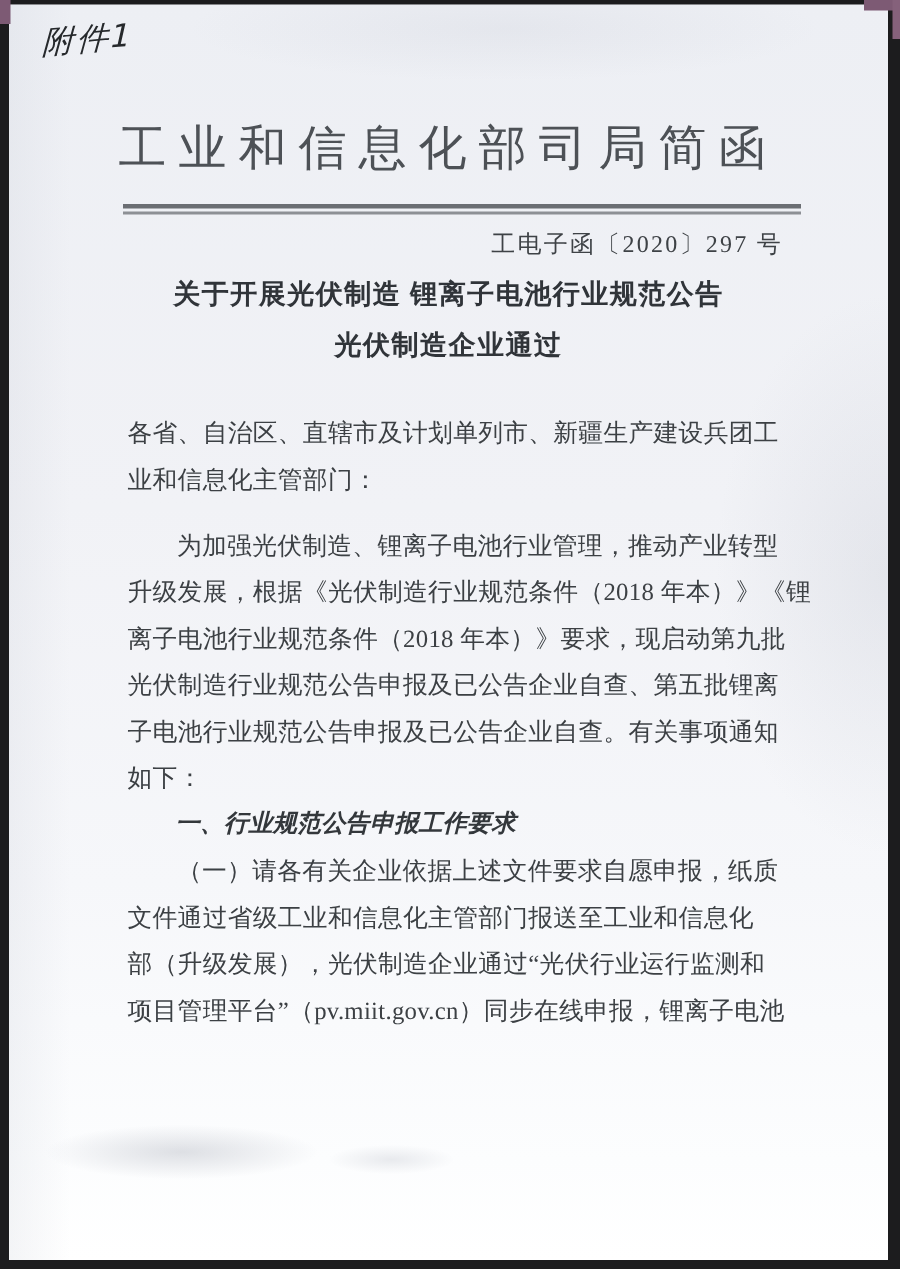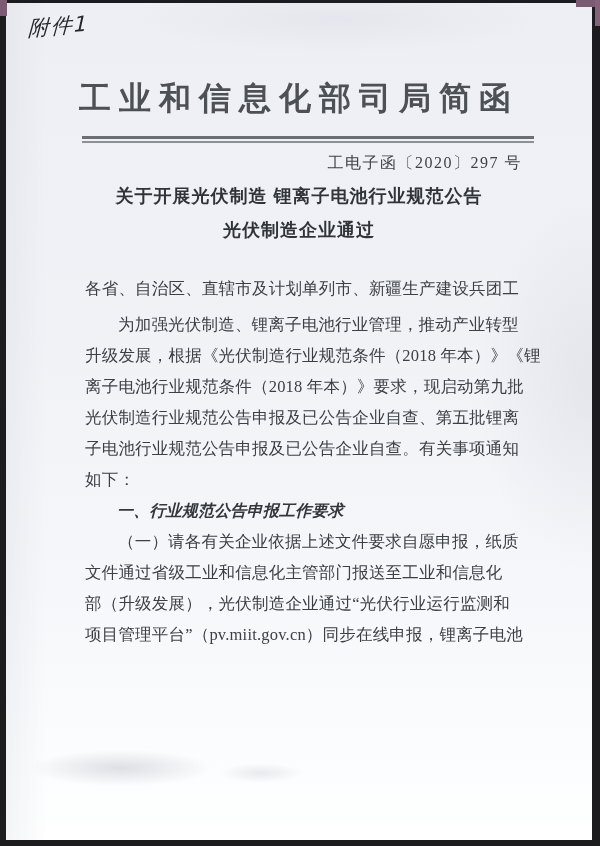--- a/index.html
+++ b/index.html
@@ -41,21 +41,21 @@
   }
   .attach{
     position:absolute;left:22px;top:9px;
     font-size:21px;color:#26292c;font-style:italic;letter-spacing:2px;
     transform:rotate(-5deg) skewX(-7deg);
     font-family:"DejaVu Sans",sans-serif;
   }
   .letterhead{
     position:absolute;top:74px;left:0;right:0;
     text-align:center;
-    font-size:32px;font-weight:700;color:#4d5156;
+    font-size:32px;font-weight:400;color:#4d5156;
     letter-spacing:8px;
   }
   .double-rule{
     position:absolute;top:133px;left:76px;width:452px;height:2px;
     border-top:3px solid #6b6e73;
     border-bottom:2px solid #8d9095;
   }
   .doc-number{
     position:absolute;top:150px;right:70px;
     font-size:16px;color:#3e4246;letter-spacing:1.5px;text-align:center;
@@ -72,21 +72,21 @@
     font-size:16.5px;color:#3c4044;line-height:31px;letter-spacing:0.2px;
   }
   .body-text .line{white-space:nowrap;}
   .body-text .indent{text-indent:2em;}
   .body-text .bold{
     font-weight:bold;color:#33373b;
     font-family:"Liberation Sans","DejaVu Sans",sans-serif;
     font-size:16px;
     font-style:italic;
   }
-  .body-text .p-gap{margin-top:5px;}
+  .body-text .p-gap{margin-top:13px;}
 </style>
 </head>
 <body>
 
 <div id="frame">
   <div class="corner-purple-left"></div>
   <div class="corner-purple-right"></div>
   <div class="corner-purple-right-side"></div>
 
   <div id="page">
@@ -100,20 +100,21 @@
 
     <div class="doc-number">工电子函〔2020〕297 号</div>
 
     <div class="subject">
       <div>关于开展光伏制造 锂离子电池行业规范公告</div>
       <div>光伏制造企业通过</div>
     </div>
 
     <div class="body-text">
       <div class="line">各省、自治区、直辖市及计划单列市、新疆生产建设兵团工</div>
+      <div class="line">业和信息化主管部门：</div>
       <div class="line indent p-gap">为加强光伏制造、锂离子电池行业管理，推动产业转型</div>
       <div class="line">升级发展，根据《光伏制造行业规范条件（2018 年本）》《锂</div>
       <div class="line">离子电池行业规范条件（2018 年本）》要求，现启动第九批</div>
       <div class="line">光伏制造行业规范公告申报及已公告企业自查、第五批锂离</div>
       <div class="line">子电池行业规范公告申报及已公告企业自查。有关事项通知</div>
       <div class="line">如下：</div>
       <div class="line indent bold">一、行业规范公告申报工作要求</div>
       <div class="line indent">（一）请各有关企业依据上述文件要求自愿申报，纸质</div>
       <div class="line">文件通过省级工业和信息化主管部门报送至工业和信息化</div>
       <div class="line">部（升级发展），光伏制造企业通过“光伏行业运行监测和</div>

